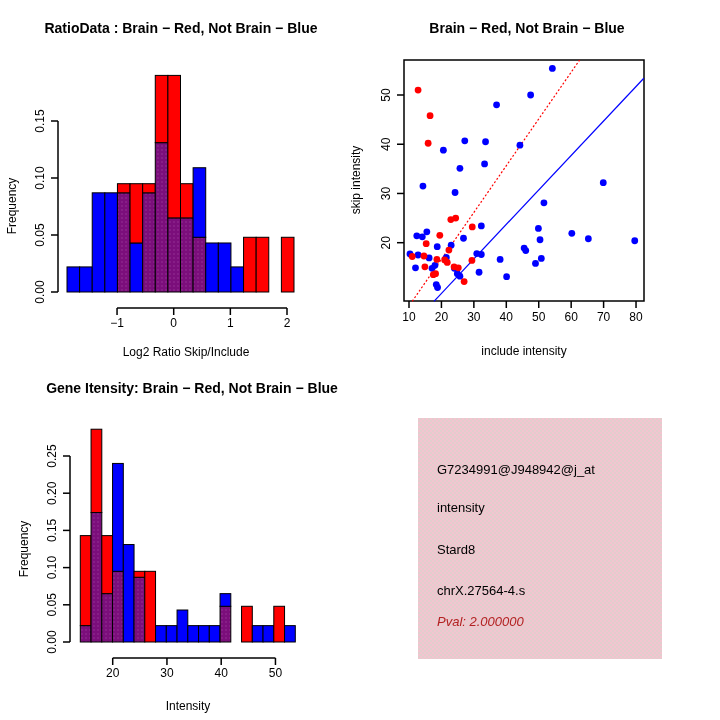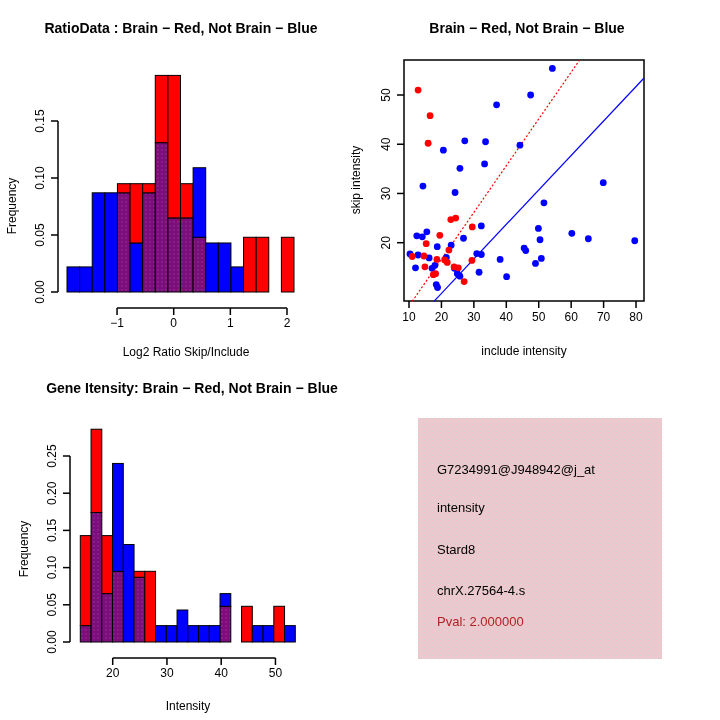--- a/index.html
+++ b/index.html
@@ -7,21 +7,21 @@
         font-family:"Liberation Sans",sans-serif;}
   .panel{position:absolute;width:360px;height:360px;text-align:center;}
   .pinkbox{position:absolute;left:58px;top:58px;width:244px;height:241px;
            background-color:#F3C5D0;
            background-image:
              linear-gradient(45deg,#E2CDCD 25%,transparent 25%,transparent 75%,#E2CDCD 75%),
              linear-gradient(45deg,#E2CDCD 25%,transparent 25%,transparent 75%,#E2CDCD 75%);
            background-position:0 0,2px 2px;
            background-size:4px 4px;}
   .iline{position:absolute;left:19px;font-size:13px;color:#000000;white-space:nowrap;}
-  .iline.pval{color:#B22222;}
+  .iline.pval{color:#B22222;font-style:italic;}
   svg text{font-family:"Liberation Sans",sans-serif;}
 </style>
 </head>
 <body>
 
 <div id="page">
 
   <div class="panel" style="left:0;top:0">
     <svg id="svg-ratio_hist" width="360" height="360">
         <defs>

